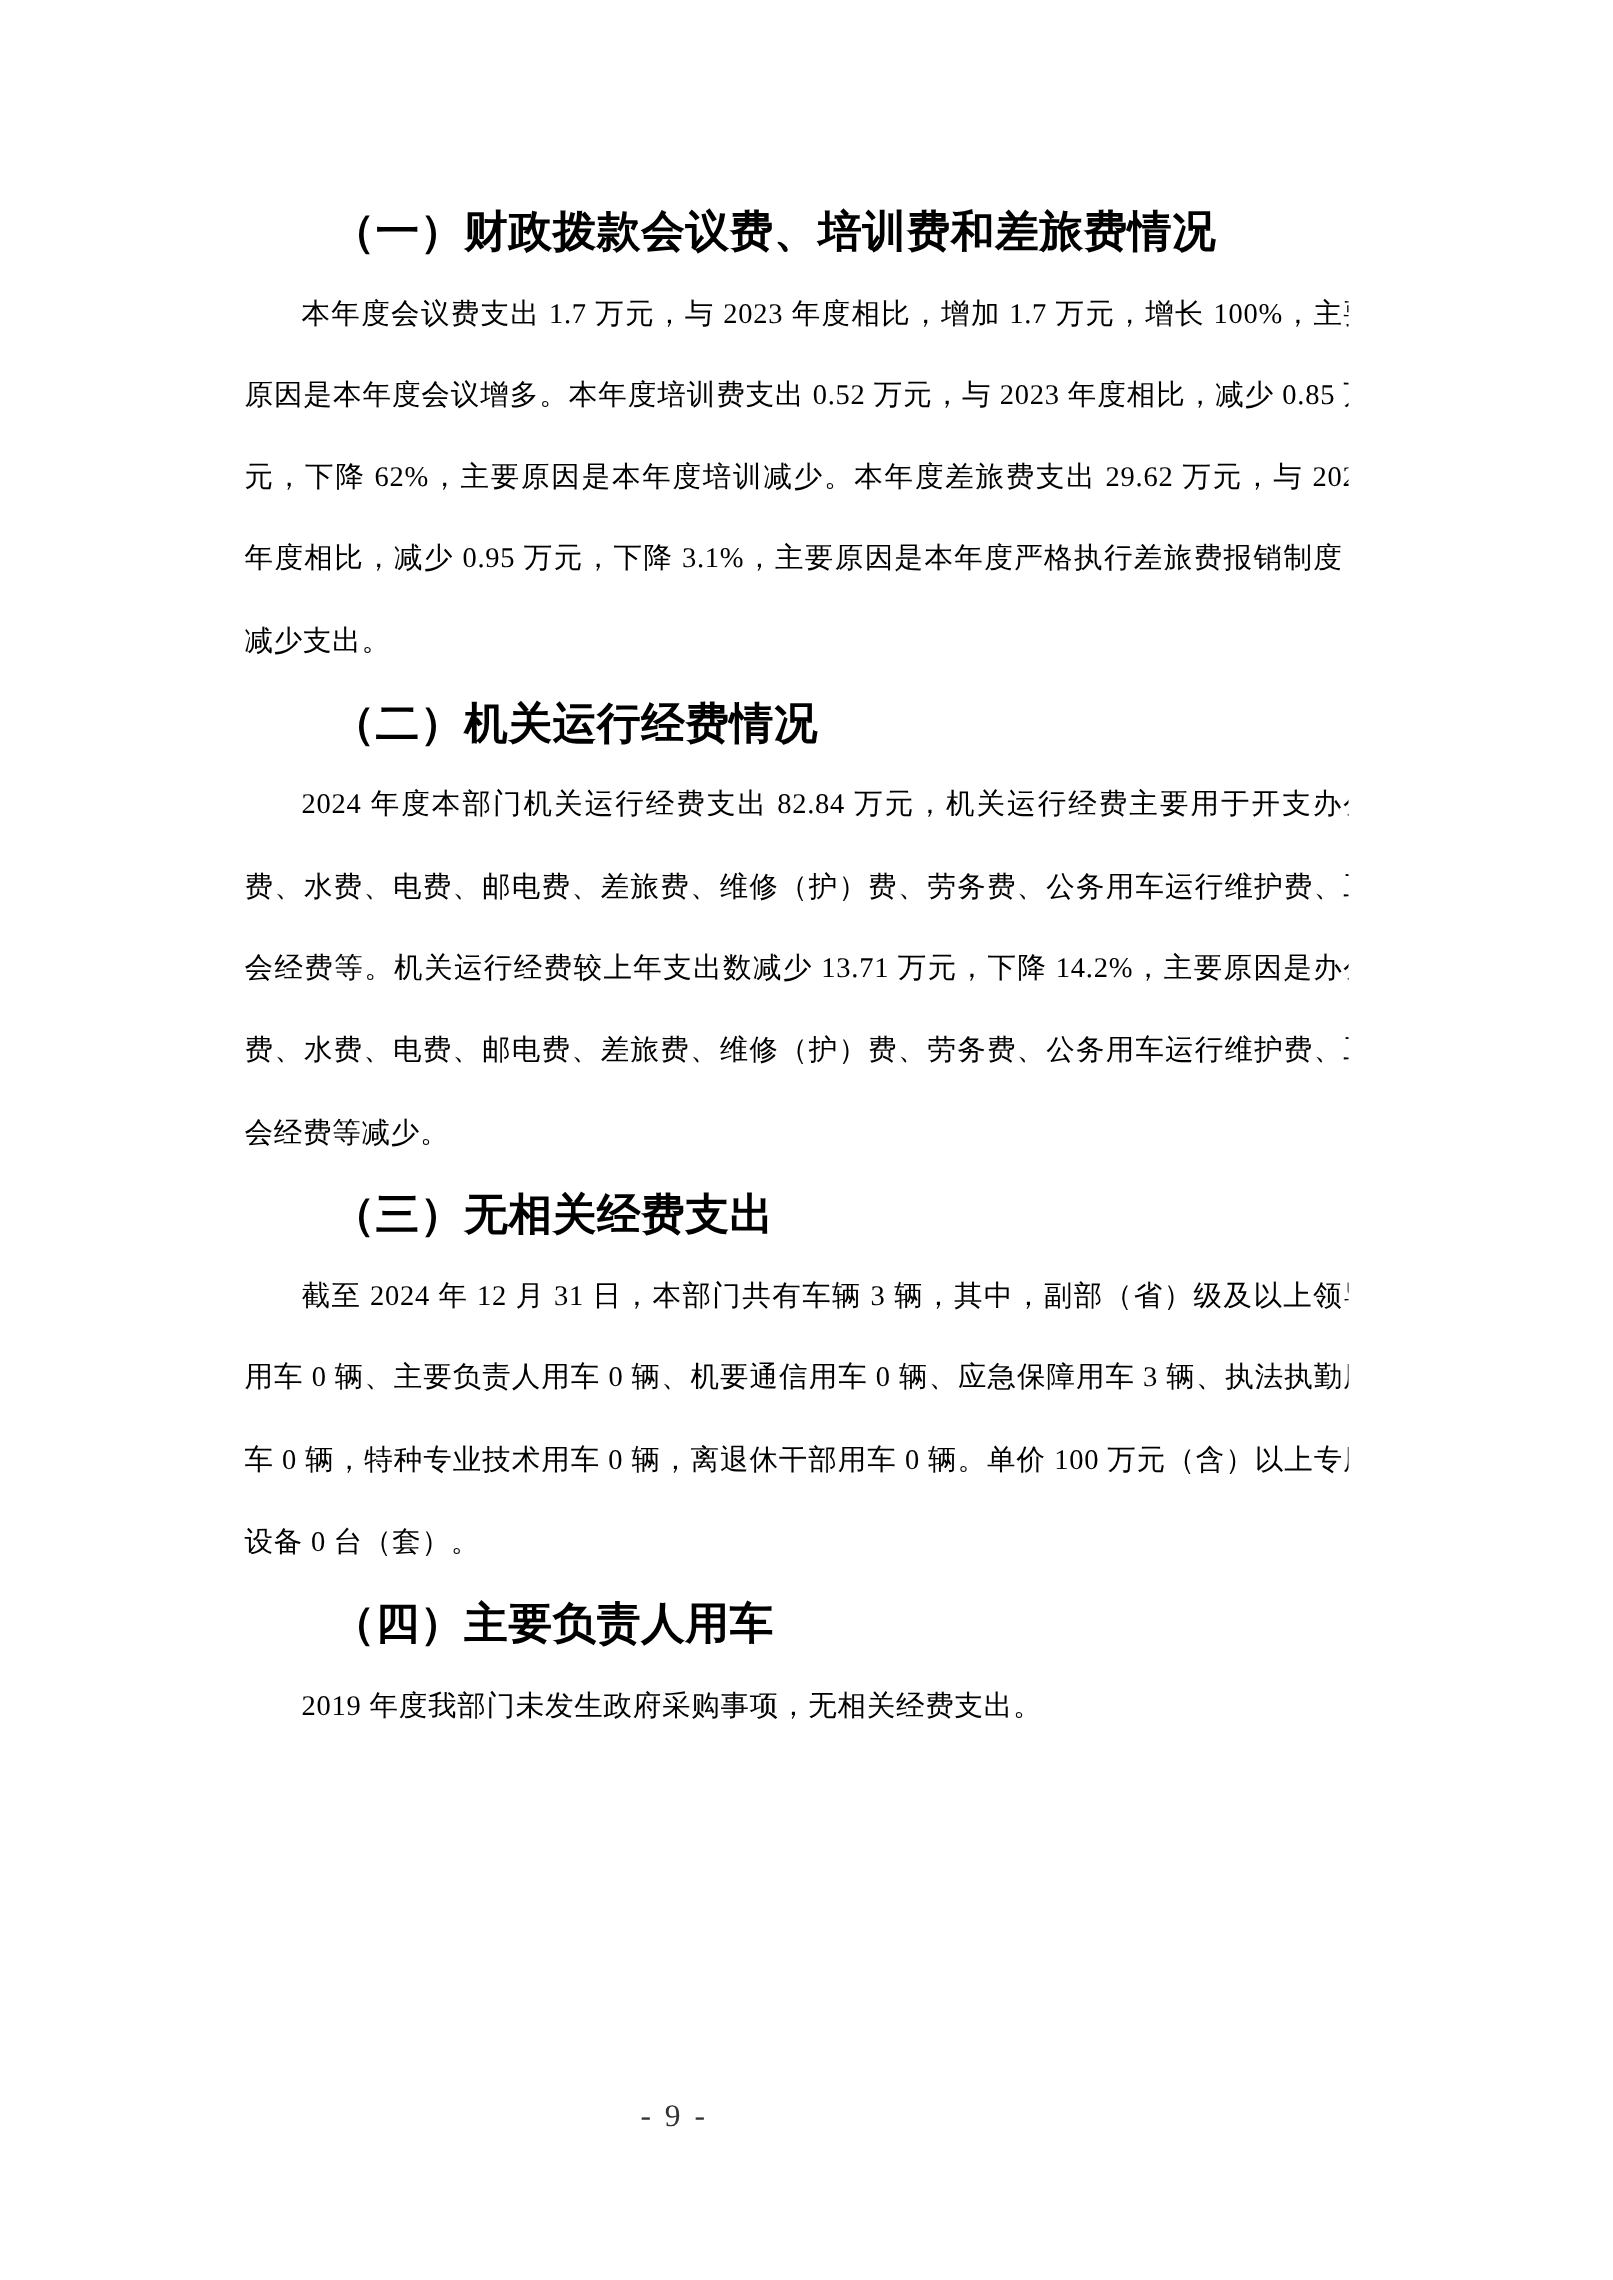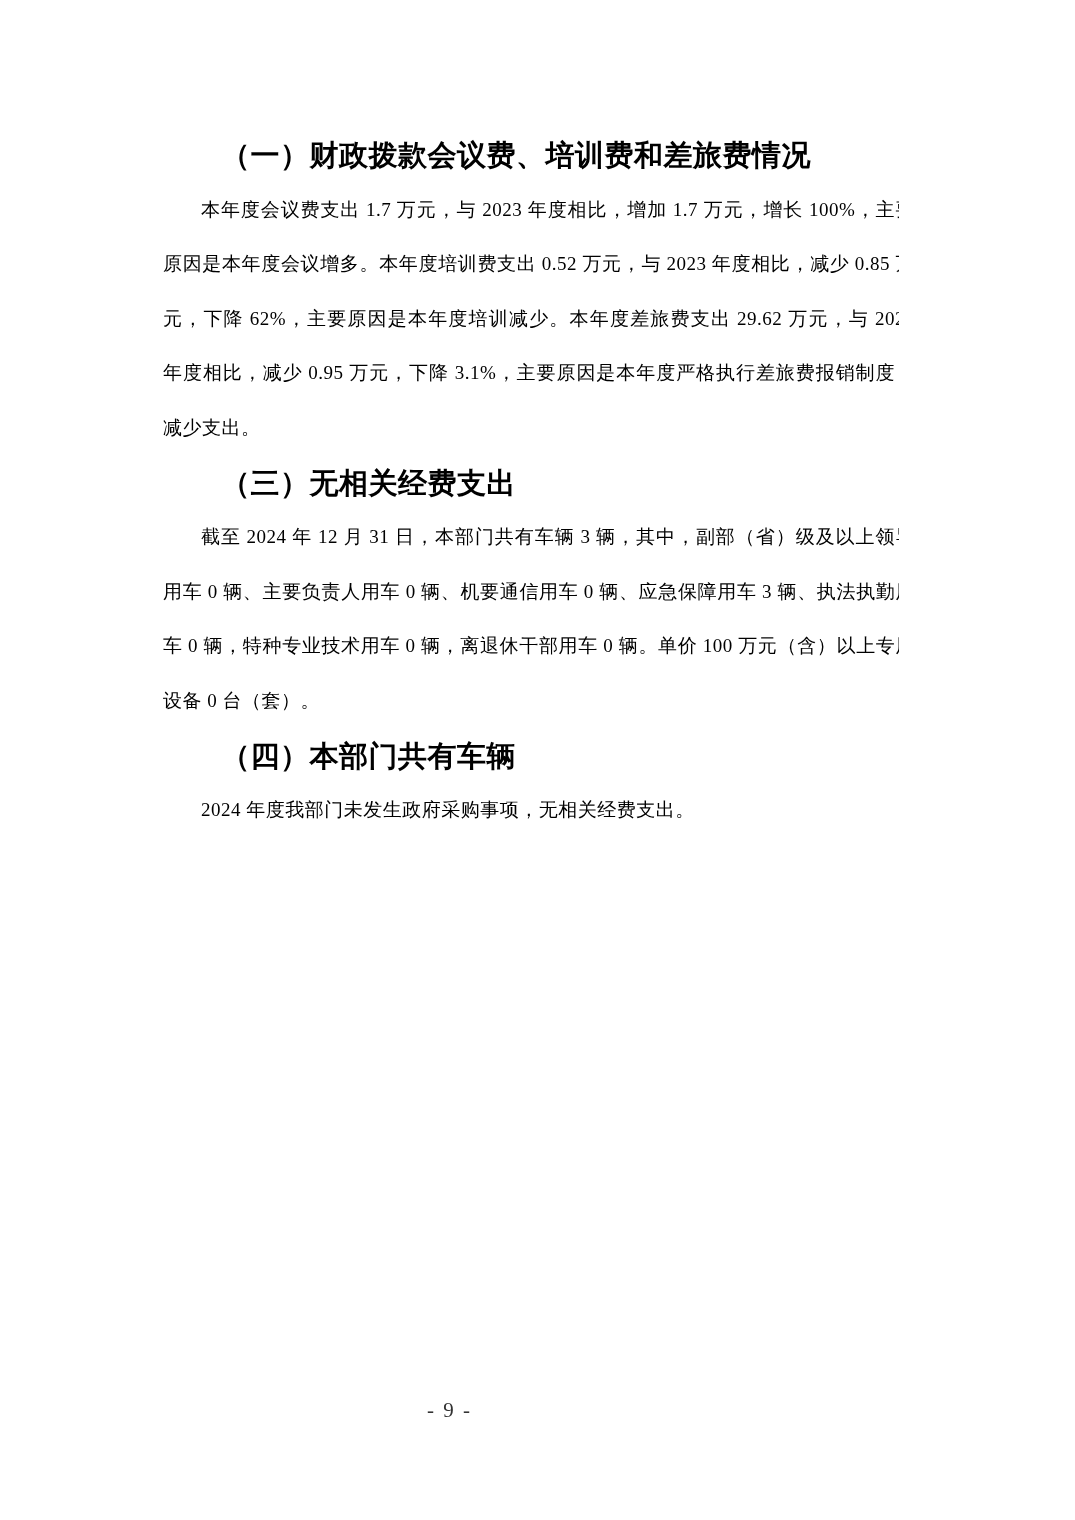--- a/index.html
+++ b/index.html
@@ -55,29 +55,33 @@
 <body>
 
 <div class="page">
   <main class="content">
 
     <section>
       <h3 class="heading">（一）财政拨款会议费、培训费和差旅费情况</h3>
       <p class="body-para">本年度会议费支出 1.7 万元，与 2023 年度相比，增加 1.7 万元，增长 100%，主要原因是本年度会议增多。本年度培训费支出 0.52 万元，与 2023 年度相比，减少 0.85 万元，下降 62%，主要原因是本年度培训减少。本年度差旅费支出 29.62 万元，与 2023 年度相比，减少 0.95 万元，下降 3.1%，主要原因是本年度严格执行差旅费报销制度，减少支出。</p>
     </section>
 
+    <section>
+      <h3 class="heading">（二）机关运行经费情况</h3>
+      <p class="body-para">2024 年度本部门机关运行经费支出 82.84 万元，机关运行经费主要用于开支办公费、水费、电费、邮电费、差旅费、维修（护）费、劳务费、公务用车运行维护费、工会经费等。机关运行经费较上年支出数减少 13.71 万元，下降 14.2%，主要原因是办公费、水费、电费、邮电费、差旅费、维修（护）费、劳务费、公务用车运行维护费、工会经费等减少。</p>
+    </section>
 
     <section>
       <h3 class="heading">（三）无相关经费支出</h3>
       <p class="body-para">截至 2024 年 12 月 31 日，本部门共有车辆 3 辆，其中，副部（省）级及以上领导用车 0 辆、主要负责人用车 0 辆、机要通信用车 0 辆、应急保障用车 3 辆、执法执勤用车 0 辆，特种专业技术用车 0 辆，离退休干部用车 0 辆。单价 100 万元（含）以上专用设备 0 台（套）。</p>
     </section>
 
     <section>
-      <h3 class="heading">（四）本部门共有车辆</h3>
-      <p class="body-para">2024 年度我部门未发生政府采购事项，无相关经费支出。</p>
+      <h3 class="heading">（四）主要负责人用车</h3>
+      <p class="body-para">2019 年度我部门未发生政府采购事项，无相关经费支出。</p>
     </section>
 
   </main>
 
   <footer class="footer">
     <span>- 9 -</span>
   </footer>
 </div>
 
 </body></html>

